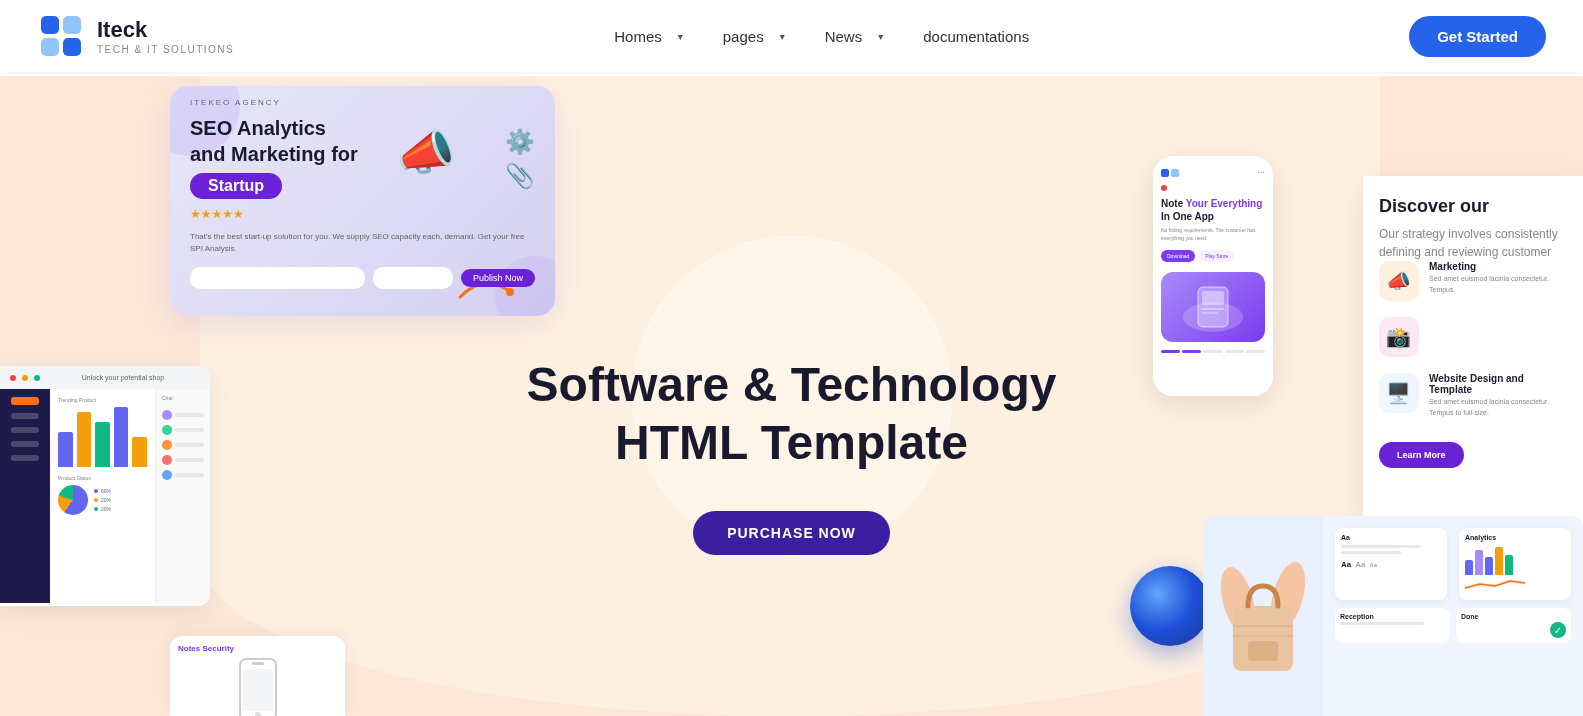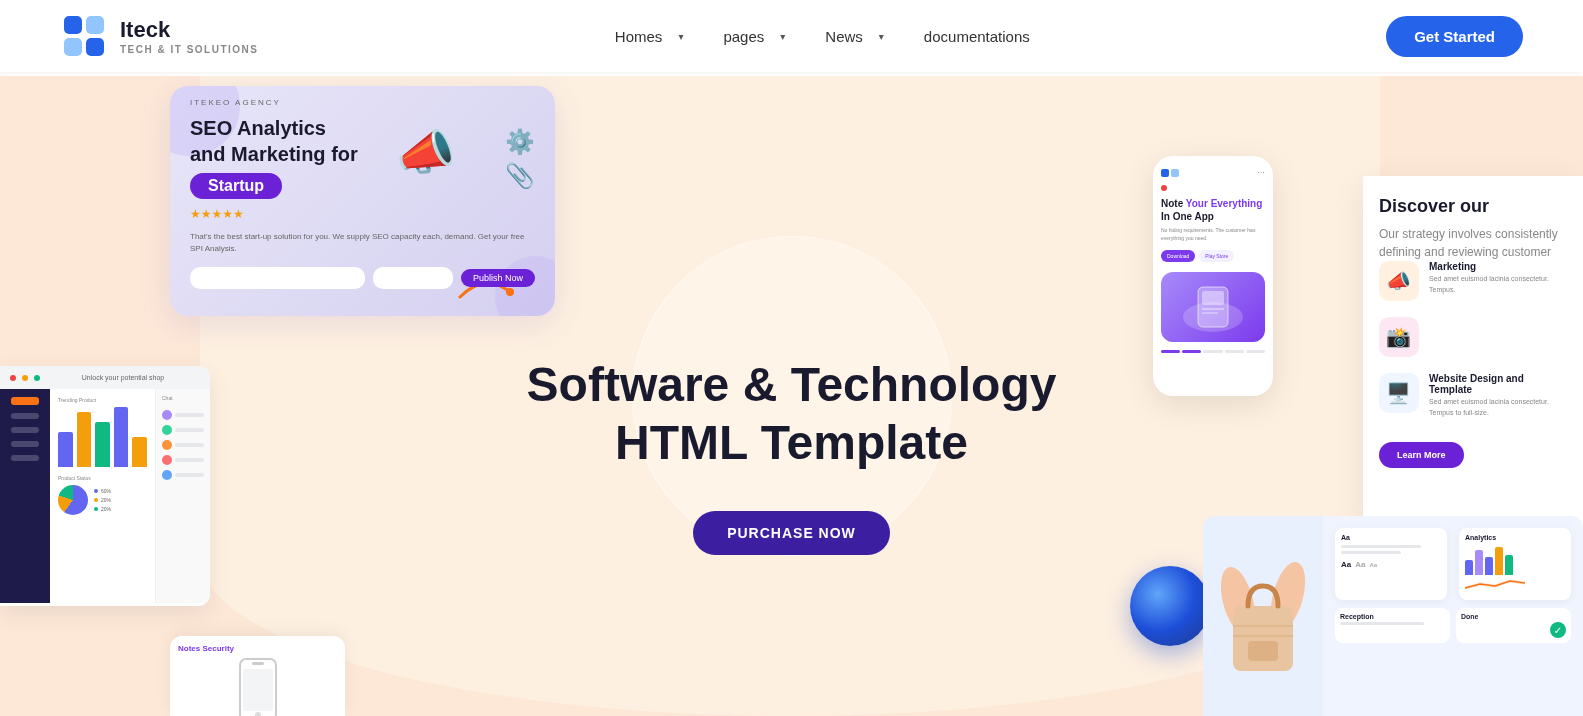--- a/index.html
+++ b/index.html
@@ -7,21 +7,21 @@
 
     
     .header {
       position: fixed;
       top: 0; left: 0; right: 0;
       height: 72px;
       background: #fff;
       display: flex;
       align-items: center;
       justify-content: space-between;
-      padding: 0 60px;
+      padding: 0 37px;
       z-index: 100;
       box-shadow: 0 1px 4px rgba(0,0,0,0.06);
     }
     .logo-area {
       display: flex;
       align-items: center;
       gap: 12px;
     }
     .logo-icon {
       width: 48px;
@@ -31,21 +31,21 @@
     .logo-name {
       font-size: 22px;
       font-weight: 700;
       color: #1a1a2e;
       line-height: 1.2;
     }
     .logo-tagline {
       font-size: 10px;
       color: #888;
       letter-spacing: 1.5px;
-      font-weight: 700;
+      font-weight: 400;
     }
     nav {
       display: flex;
       align-items: center;
       gap: 40px;
     }
     .nav-item {
       font-size: 15px;
       color: #333;
       cursor: pointer;

